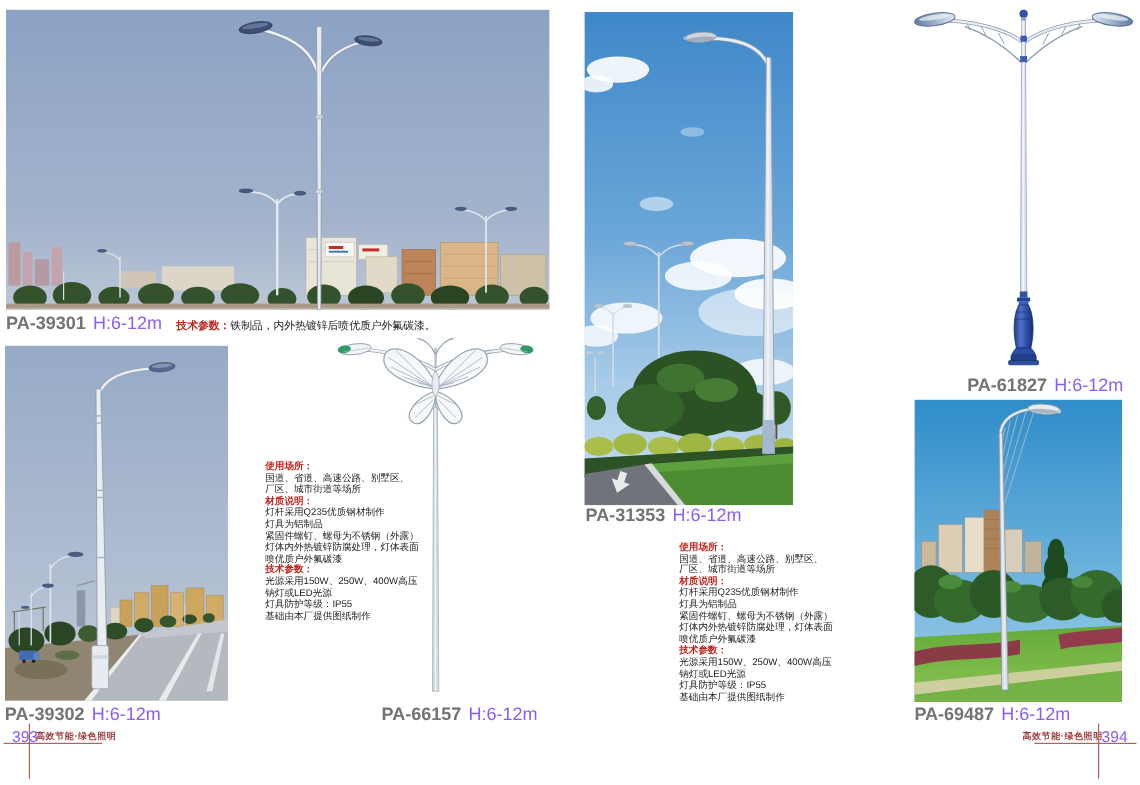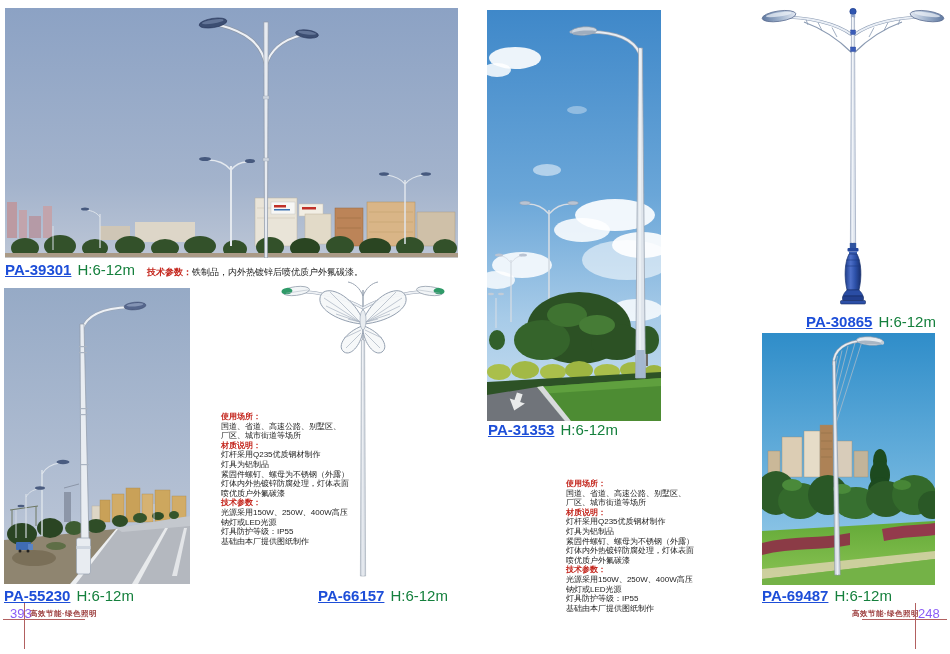--- a/index.html
+++ b/index.html
@@ -1,24 +1,24 @@
 <!DOCTYPE html>
 <html><head>
 <meta charset="utf-8">
 <style>
   html,body{margin:0;padding:0;background:#ffffff;}
   .canvas{position:relative;width:950px;height:654px;background:#ffffff;overflow:hidden;
           font-family:"Liberation Sans","DejaVu Sans",sans-serif;}
   .photo,.art{position:absolute;display:block;}
   .cap{position:absolute;white-space:nowrap;font-size:15px;line-height:16px;}
-  .cap-id{color:#1d4ed8;font-weight:bold;text-decoration:underline;}
-  .cap-h{color:#15803d;margin-left:6px;}
+  .cap-id{color:#737373;font-weight:bold;}
+  .cap-h{color:#8b5cf6;margin-left:6px;}
   .cap-note-label{color:#c4261d;font-weight:bold;font-size:9px;margin-left:12px;}
   .cap-note{color:#222;font-size:9px;}
-  .spec{position:absolute;width:180px;font-size:8px;line-height:9.6px;color:#1c1c1c;margin-top:28px;}
+  .spec{position:absolute;width:180px;font-size:8px;line-height:9.6px;color:#1c1c1c;}
   .spec-title{color:#c4261d;font-weight:bold;}
   .hline{position:absolute;height:1px;background:#b26060;}
   .vline{position:absolute;width:1px;background:#b26060;}
   .footer-num{position:absolute;font-size:13px;color:#8b5cf6;}
   .footer-slogan{position:absolute;font-size:7.5px;font-weight:bold;color:#9c3e3e;letter-spacing:.5px;}
 </style>
 </head>
 <body>
 
 <div class="canvas">
@@ -193,21 +193,21 @@
       <g transform="rotate(-5 131 18)">
         <ellipse cx="131" cy="18" rx="11" ry="3.8" fill="#55668c" stroke="#3c4a6c" stroke-width="0.5"></ellipse>
         <ellipse cx="131" cy="16.8" rx="8.5" ry="1.6" fill="#8494b4"></ellipse>
       </g>
       <rect x="72.5" y="250" width="14" height="36" rx="2" fill="#e8ecf1" stroke="#9aa4b2" stroke-width="0.7"></rect>
       <rect x="72.5" y="258" width="14" height="3" fill="#cfd6e0"></rect>
     </g>
   </svg>
 
   <div class="cap" style="left:4px;top:588px">
-    <span class="cap-id">PA-55230</span><span class="cap-h">H:6-12m</span>
+    <span class="cap-id">PA-39302</span><span class="cap-h">H:6-12m</span>
   </div>
 
   <div class="spec" style="left:221px;top:384px">
     <div class="spec-title">使用场所：</div>
     <div>
         <div>国道、省道、高速公路、别墅区、</div>
         <div>厂区、城市街道等场所</div>
       </div>
     <div class="spec-title">材质说明：</div>
     <div>
@@ -440,21 +440,21 @@
       <path d="M91,251 C86.5,260 86,274 89,287 L101,287 C104,274 103.5,260 99,251 Z" fill="url(#baseGrad)" stroke="#17316e" stroke-width="0.7"></path>
       <line x1="88.2" y1="257" x2="101.8" y2="257" stroke="#1c3a80" stroke-width="0.6"></line>
       <line x1="87.6" y1="263" x2="102.4" y2="263" stroke="#1c3a80" stroke-width="0.6"></line>
       <path d="M89,287 C87,289 85.5,291 85,293 L105,293 C104.5,291 103,289 101,287 Z" fill="#2a4da4" stroke="#17316e" stroke-width="0.6"></path>
       <rect x="84.5" y="293" width="21" height="4.5" rx="1" fill="#223f8e" stroke="#142a60" stroke-width="0.6"></rect>
       <rect x="82.5" y="297.5" width="25" height="3.5" rx="1" fill="#2c4fa6" stroke="#142a60" stroke-width="0.6"></rect>
     </g>
   </svg>
 
   <div class="cap" style="left:806px;top:314px">
-    <span class="cap-id">PA-30865</span><span class="cap-h">H:6-12m</span>
+    <span class="cap-id">PA-61827</span><span class="cap-h">H:6-12m</span>
   </div>
 
   <svg class="photo" style="left:762px;top:333px" width="173" height="252" viewBox="0 0 173 252">
     <defs>
       <linearGradient id="sky6" x1="0" y1="0" x2="0" y2="1">
         <stop offset="0" stop-color="#2f8dc9"></stop>
           <stop offset="0.6" stop-color="#6fb4de"></stop>
           <stop offset="1" stop-color="#a5d2ec"></stop>
       </linearGradient>
       <linearGradient id="lawn" x1="0" y1="0" x2="0" y2="1">
@@ -513,17 +513,17 @@
         <circle cx="120.5" cy="9" r="1.8" fill="#c2ccd6"></circle>
       </g>
     </g>
   </svg>
 
   <div class="cap" style="left:762px;top:588px">
     <span class="cap-id">PA-69487</span><span class="cap-h">H:6-12m</span>
   </div>
 
   <div class="footer-slogan" style="left:852px;top:609px">高效节能·绿色照明</div>
-  <div class="footer-num" style="left:918px;top:606px">248</div>
+  <div class="footer-num" style="left:918px;top:606px">394</div>
   <div class="hline" style="left:862px;top:619px;width:85px"></div>
   <div class="vline" style="left:915px;top:603px;height:46px"></div>
 
 </div>
 
 </body></html>

